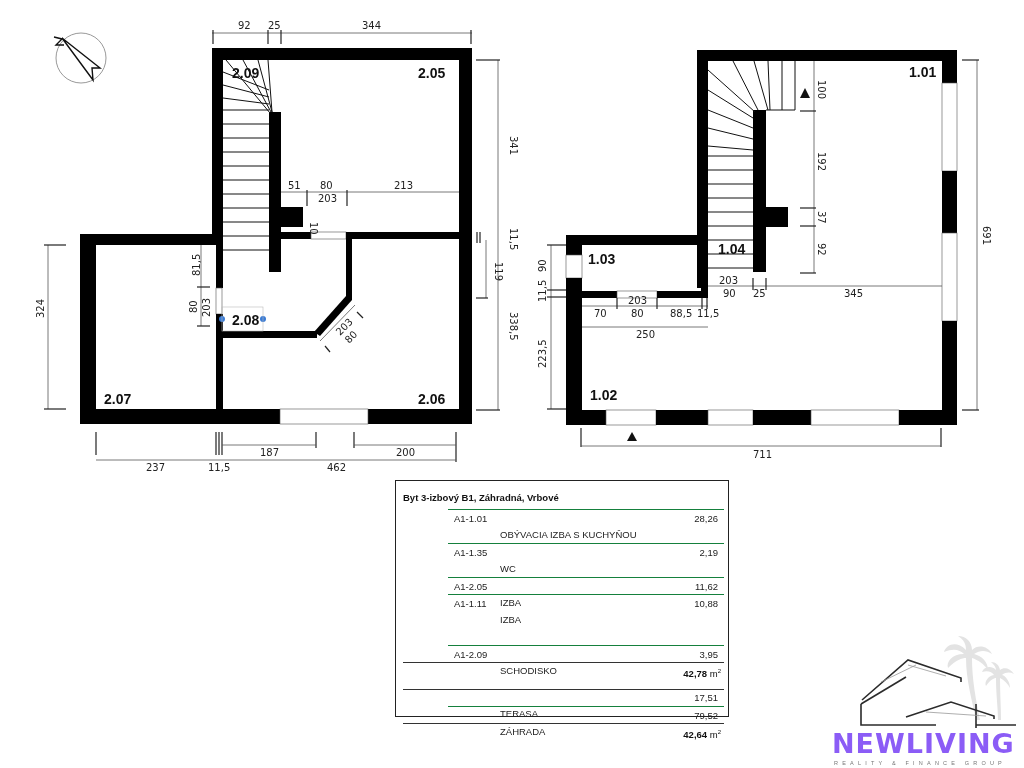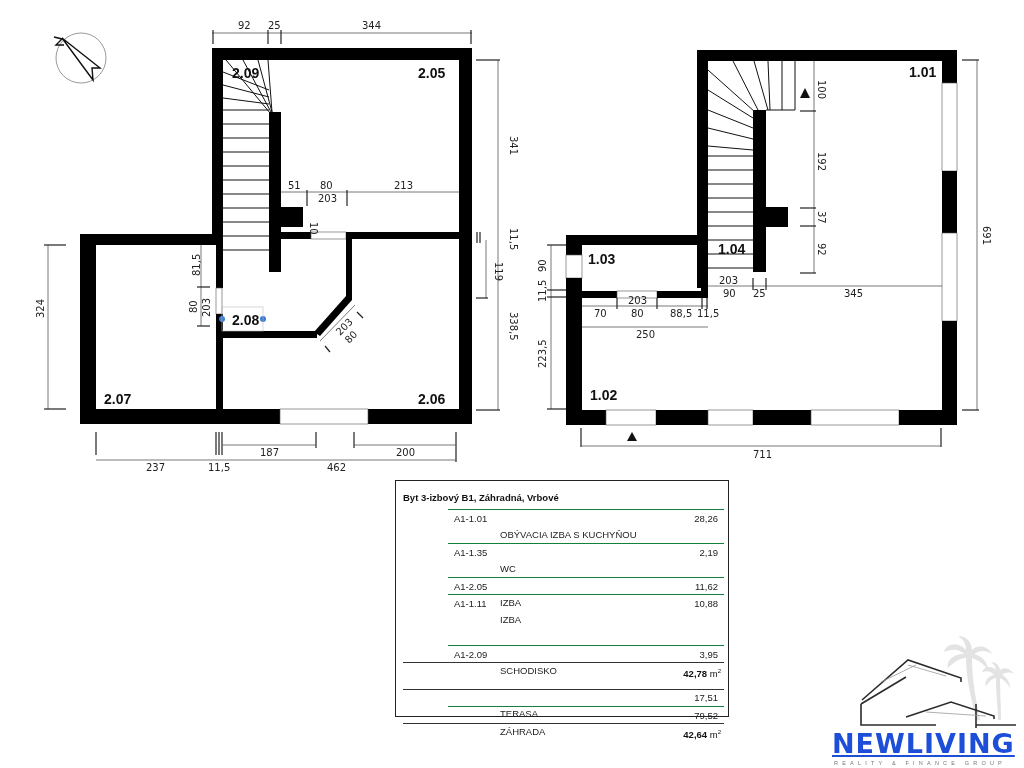--- a/index.html
+++ b/index.html
@@ -17,21 +17,21 @@
   .tb-row { position: absolute; left: 52px; width: 276px; height: 16px; border-top: 1px solid #15803d; font-size: 9.5px; color: #222; }
   .tb-row .code { position: absolute; left: 6px; top: 3px; }
   .tb-row .name { position: absolute; left: 52px; top: 19px; }
   .tb-row .area { position: absolute; right: 6px; top: 3px; }
   .tb-line { position: absolute; height: 0; border-top: 1px solid #333; }
   .tb-total { position: absolute; right: 7px; font-size: 9.5px; font-weight: bold; color: #111; }
   .tb-total sup { font-weight: normal; font-size: 6px; }
   .tb-total .unit { font-weight: normal; }
 
   #logo { position: absolute; left: 826px; top: 620px; width: 190px; height: 145px; }
-  .logo-word { position: absolute; left: 6px; top: 108px; font-family: "DejaVu Sans", sans-serif; font-weight: bold; font-size: 27px; letter-spacing: 1px; color: #1d4ed8; text-decoration: underline; }
+  .logo-word { position: absolute; left: 6px; top: 108px; font-family: "DejaVu Sans", sans-serif; font-weight: bold; font-size: 27px; letter-spacing: 1px; color: #8b5cf6; }
   .logo-tag { position: absolute; left: 8px; top: 140px; font-size: 5.5px; letter-spacing: 4.2px; color: #777; white-space: nowrap; }
 </style>
 </head>
 <body>
 
 <svg id="plan" viewBox="0 0 1024 768" xmlns="http://www.w3.org/2000/svg">
 
   <g>
     <circle cx="81" cy="58" r="25" fill="none" stroke="#999" stroke-width="1"></circle>
     <polygon points="62,38 100,68 92,68 93,80" fill="#fff" stroke="#111" stroke-width="1.4"></polygon>

